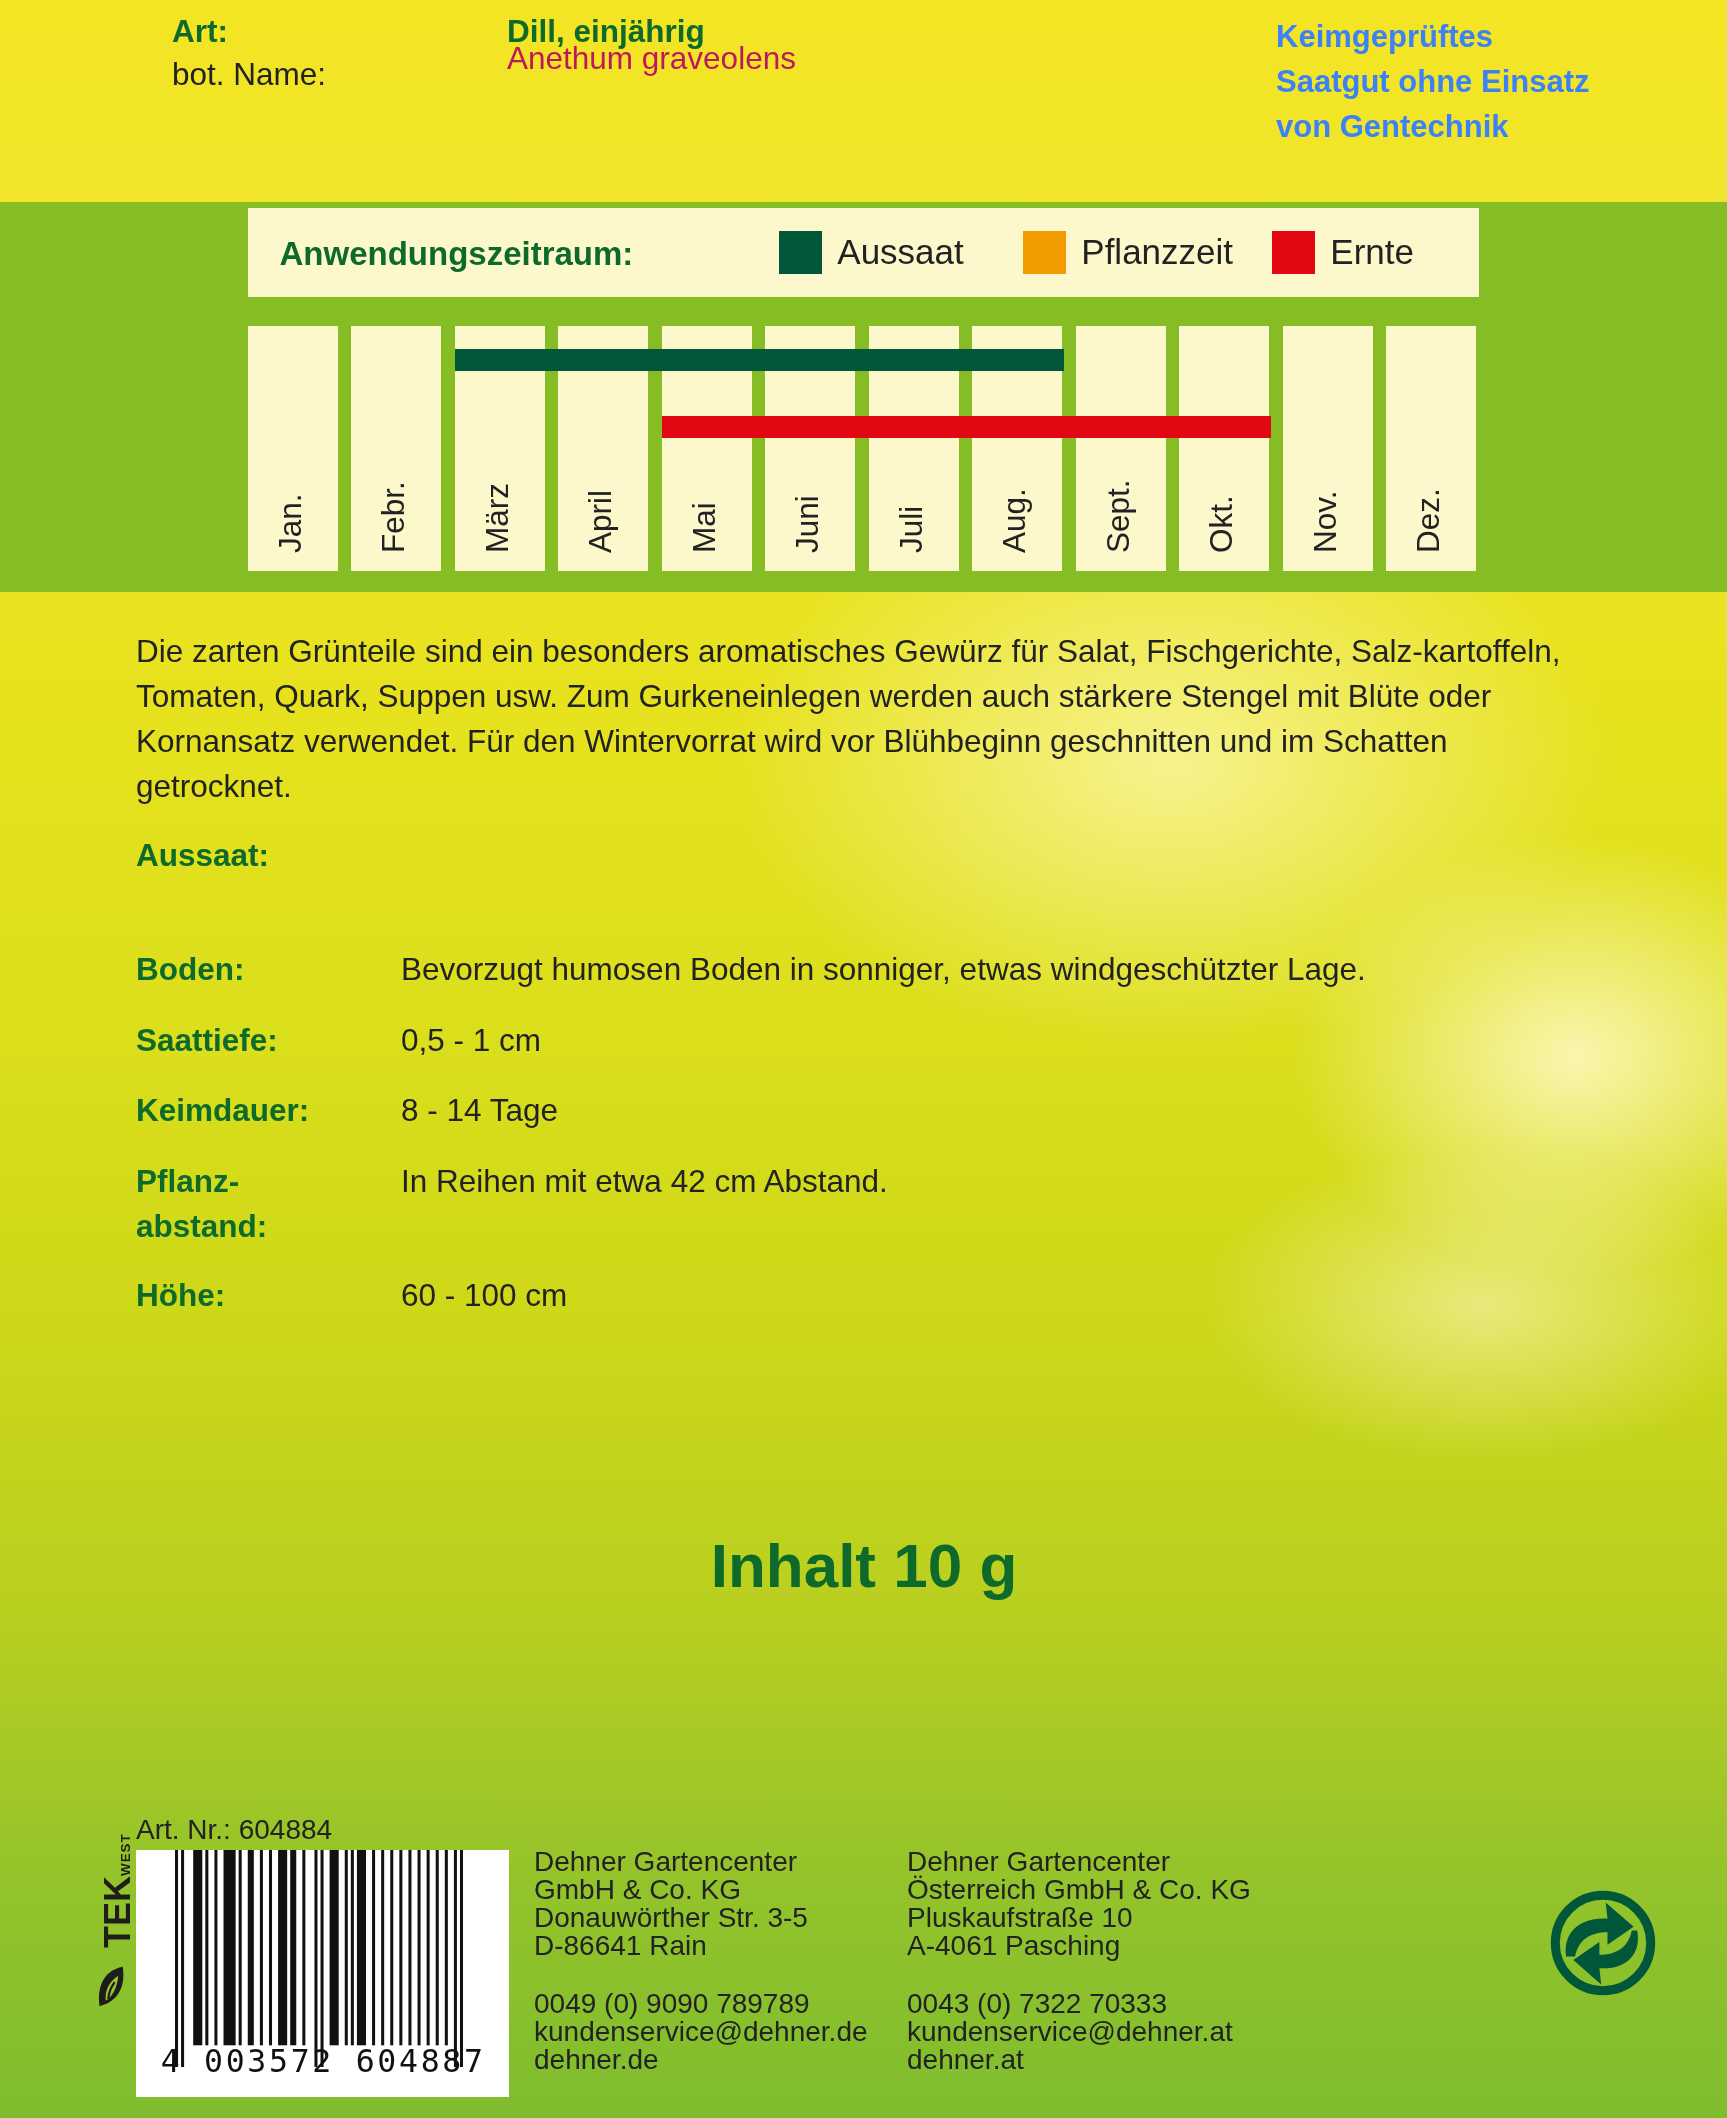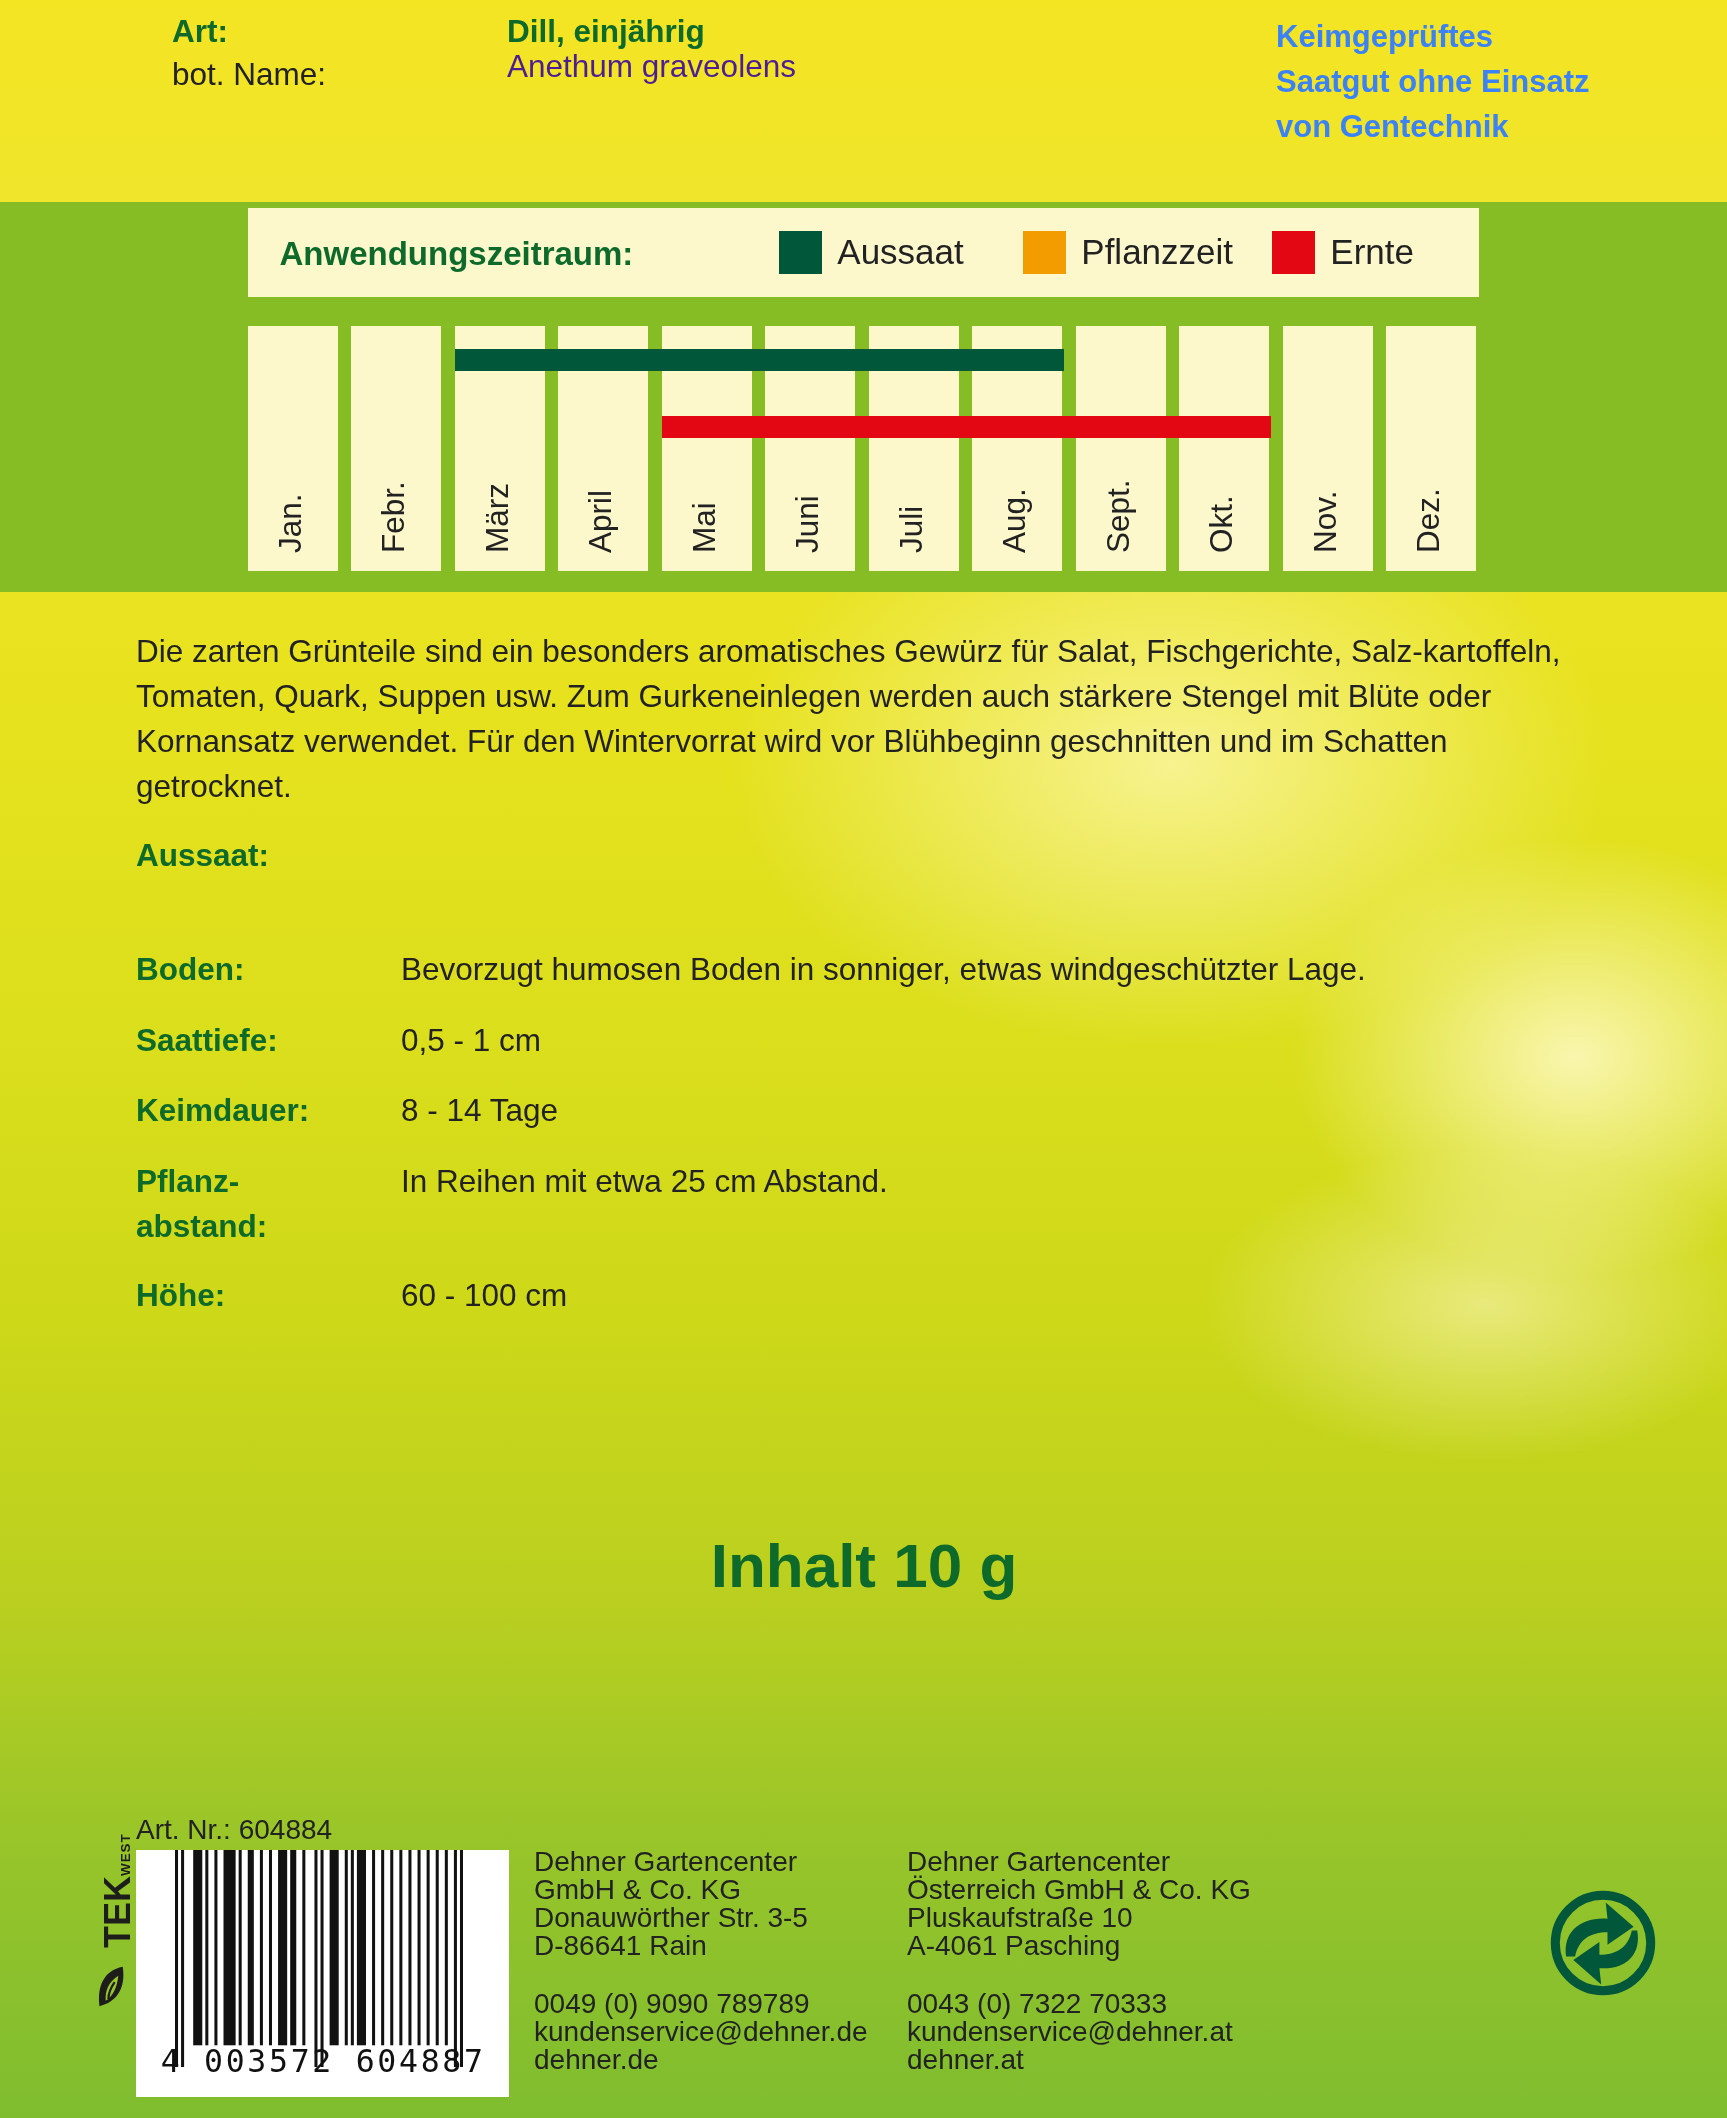--- a/index.html
+++ b/index.html
@@ -12,21 +12,21 @@
       radial-gradient(ellipse 405px 315px at 1575px 1057px, rgba(255,250,200,0.85), rgba(255,250,200,0) 70%),
       radial-gradient(ellipse 630px 405px at 1170px 765px, rgba(255,250,190,0.7), rgba(255,250,190,0) 70%),
       radial-gradient(ellipse 405px 225px at 1485px 1305px, rgba(250,245,190,0.6), rgba(250,245,190,0) 70%),
       linear-gradient(180deg, #f4e523 0%, #f0e52a 9%, #ece630 14%, #e8e21e 32%, #dcdf1c 48%, #cdd818 62%, #b9cf20 76%, #95c42a 88%, #7fbd2f 100%);
   }
   .top-header { position: absolute; left: 0; top: 0; width: 1728px; height: 202px; margin-left: 36px; }
   .lbl-green { color: #0e6a2a; font-weight: bold; }
   .hdr-art-label { position: absolute; left: 136px; top: 12.6px; font-size: 31.5px; }
   .hdr-art-value { position: absolute; left: 471px; top: 12.6px; font-size: 31.5px; }
   .hdr-bot-label { position: absolute; left: 136px; top: 56px; font-size: 31.5px; color: #222; }
-  .hdr-bot-value { position: absolute; left: 471px; top: 48px; font-size: 31.5px; color: #4c1d95; }
+  .hdr-bot-value { position: absolute; left: 471px; top: 40px; font-size: 31.5px; color: #be185d; }
   .hdr-badge { position: absolute; left: 1240px; top: 14px; font-size: 31px; line-height: 45px; color: #3b82f6; font-weight: bold; }
 
   .calendar-band { position: absolute; left: 0; top: 202px; width: 1728px; height: 390px; background: #86bc24; }
   .legend-box { position: absolute; left: 248px; top: 6px; width: 1231px; height: 89px; background: #fdf8cc; }
   .legend-title { position: absolute; left: 31.5px; top: 27px; font-size: 33px; color: #0e6a2a; font-weight: bold; }
   .legend-item { position: absolute; top: 21.6px; height: 45px; display: flex; align-items: center; }
   .legend-swatch { width: 43px; height: 43px; margin-right: 15.3px; }
   .legend-text { font-size: 35px; color: #222; }
 
   .months { position: absolute; left: 248px; top: 124px; width: 1231px; height: 245px; }
@@ -148,21 +148,21 @@
   <div class="info-label">Saattiefe:</div>
   <div class="info-value">0,5 - 1 cm</div>
 </div>
 <div class="info-row" style="top:1088px;">
   <div class="info-label">Keimdauer:</div>
   <div class="info-value">8 - 14 Tage</div>
 </div>
 <div class="info-row" style="top:1159px;">
   <div class="info-label" style="white-space:pre-line;">Pflanz-
 abstand:</div>
-  <div class="info-value">In Reihen mit etwa 25 cm Abstand.</div>
+  <div class="info-value">In Reihen mit etwa 42 cm Abstand.</div>
 </div>
 <div class="info-row" style="top:1273px;">
   <div class="info-label">Höhe:</div>
   <div class="info-value">60 - 100 cm</div>
 </div>
 
 <div class="inhalt">Inhalt 10 g</div>
 
 <div class="art-nr">Art. Nr.: 604884</div>
 

